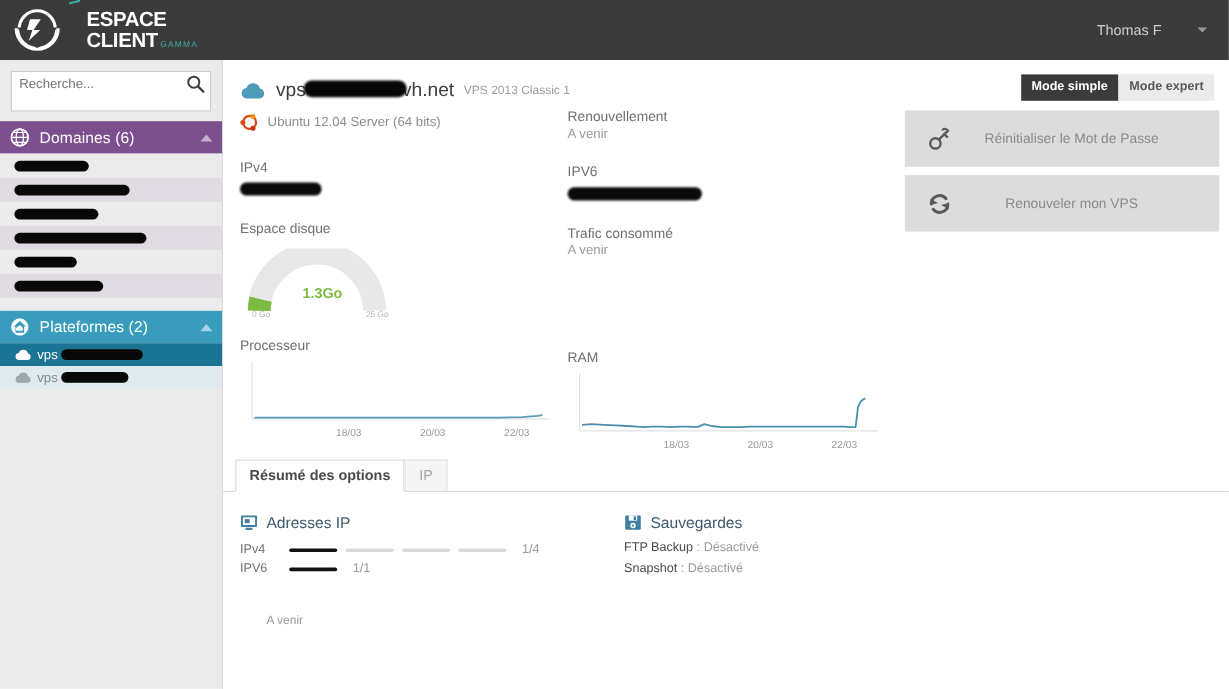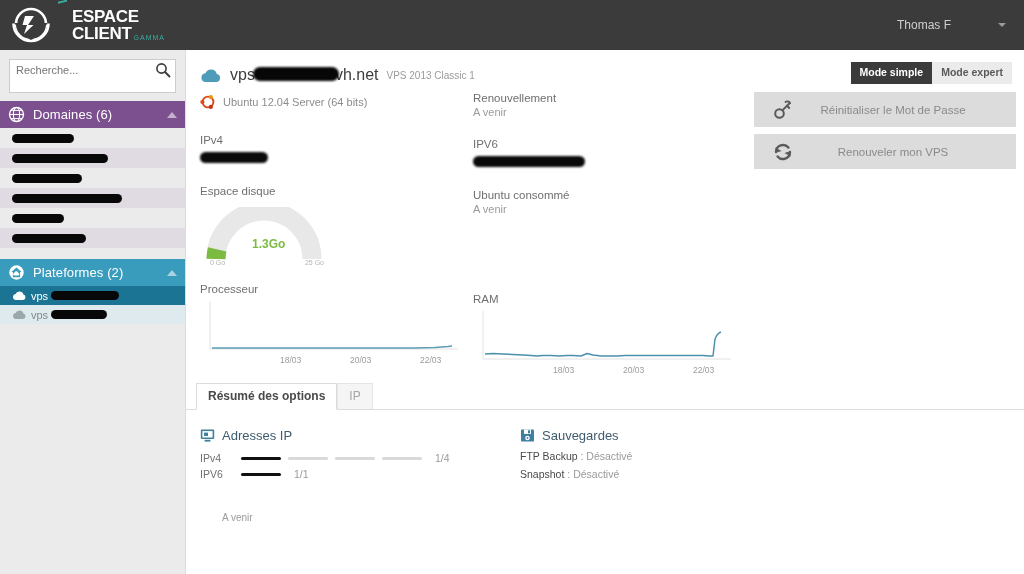--- a/index.html
+++ b/index.html
@@ -41,21 +41,21 @@
   .logo-client {
     font-size: 17px; font-weight: bold; color: #ffffff;
     letter-spacing: -0.3px;
   }
   .logo-gamma {
     font-size: 7px; color: #3aada0; letter-spacing: 1px;
     margin-left: 2px; margin-bottom: 1px;
   }
   .user-menu {
     position: absolute; right: 10px; top: 0; height: 50px;
-    display: flex; align-items: center; gap: 47px;
+    display: flex; align-items: center; gap: 30px;
     color: #cfcfcf; font-size: 12px;
   }
   .user-caret {
     width: 0; height: 0;
     border-left: 4px solid transparent;
     border-right: 4px solid transparent;
     border-top: 4px solid #9a9a9a;
     margin-right: 8px;
   }
 
@@ -155,21 +155,21 @@
 
   .lbl { font-size: 11.5px; color: #6f6f6f; }
   .sub { font-size: 11px; color: #9a9a9a; margin-top: 2px; }
 
   .ipblk {
     height: 11px; border-radius: 6px; background: #0a0a0a;
     filter: blur(0.8px);
   }
 
   .act-btn {
-    height: 35px; background: #dcdcdc;
+    height: 47px; background: #dcdcdc;
     display: flex; align-items: center;
     margin-bottom: 7px; position: relative;
   }
   .act-ico {
     width: 22px; height: 22px; margin-left: 18px; flex: none;
   }
   .act-lbl {
     flex: 1; text-align: center; font-size: 11.5px;
     color: #8a8a8a; padding-right: 24px;
   }
@@ -414,21 +414,21 @@
         <div class="lbl">Renouvellement</div>
         <div class="sub">A venir</div>
       </div>
 
       <div style="margin-top:20px">
         <div class="lbl">IPV6</div>
         <div class="ipblk" style="width:112px;margin-top:6px"></div>
       </div>
 
       <div style="margin-top:22px">
-        <div class="lbl">Ubuntu consommé</div>
+        <div class="lbl">Trafic consommé</div>
         <div class="sub">A venir</div>
       </div>
 
       <div class="chart-block" style="margin-top:78px;width:260px">
         <div class="chart-title">RAM</div>
         <svg class="chart-svg" width="260" height="56" viewBox="0 0 260 56">
           <line x1="10" y1="2" x2="10" y2="50" stroke="#e2e2e2" stroke-width="1"></line>
           <line x1="10" y1="50" x2="258" y2="50" stroke="#e2e2e2" stroke-width="1"></line>
           <polyline points="12,45 20,44.5 30,45 40,45.5 50,46 58,46.5 64,47 70,46.5 78,46.5 86,47 94,46.5 100,46.5 108,47 114,44.5 120,46 128,47 136,47 144,47 152,46.5 162,46.5 172,46.5 182,46.5 192,46.5 202,46.5 212,46.5 222,46.5 230,46.5 236,47 240,47 242,30 244,26 246,24 248,23" fill="none" stroke="#4c90ad" stroke-width="1.5" stroke-linejoin="round"></polyline>
         </svg>

